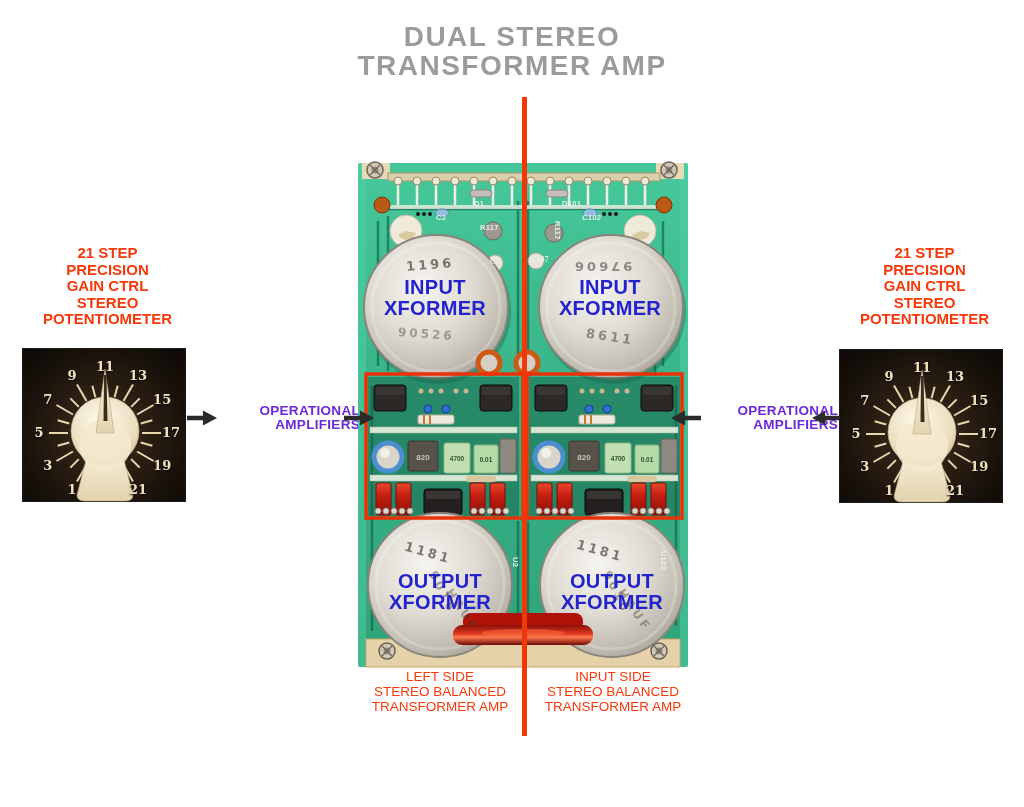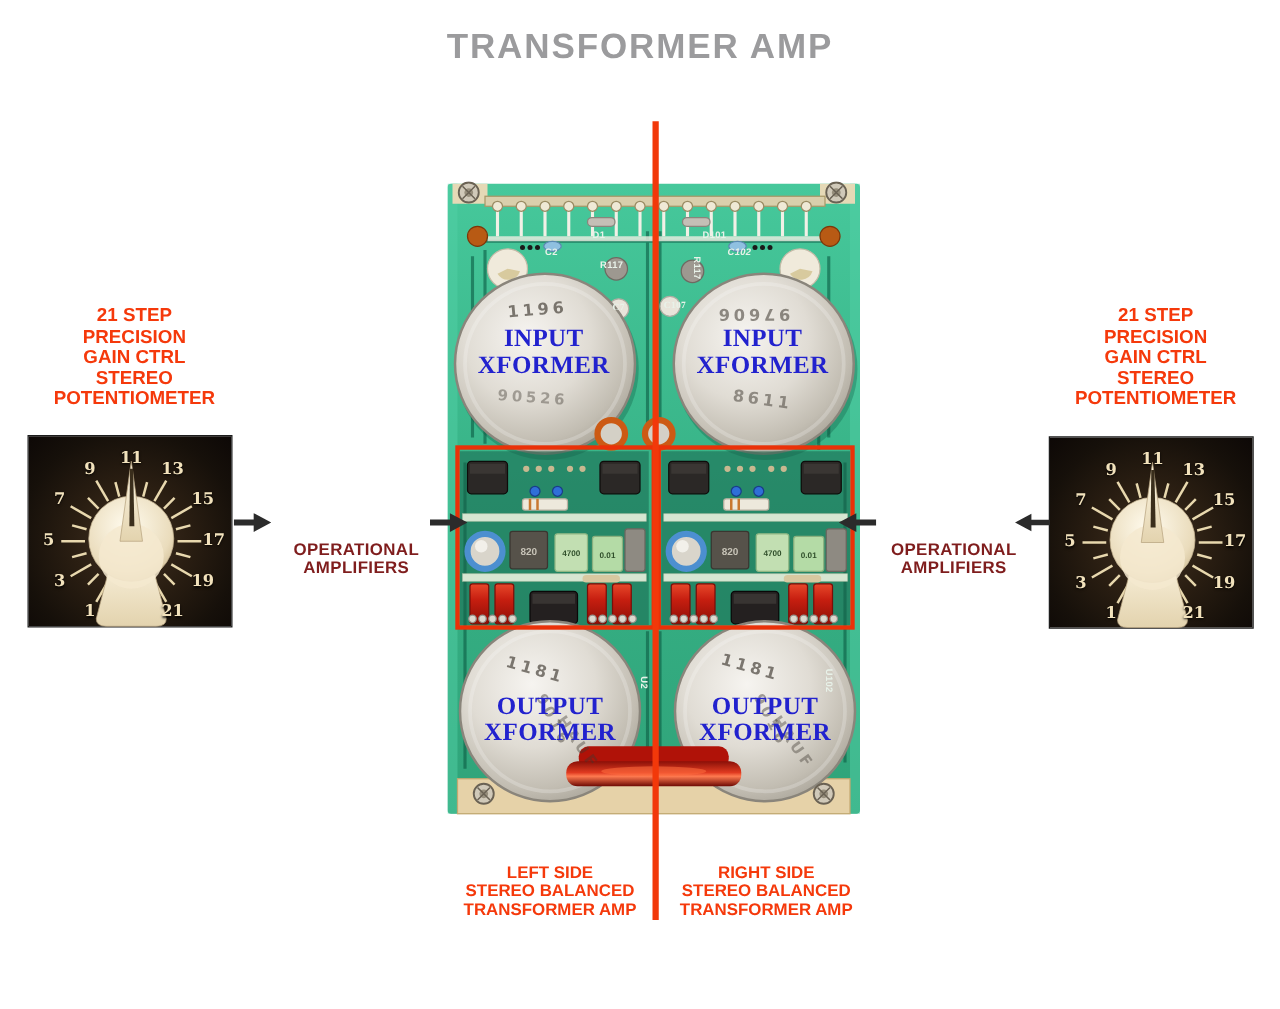--- a/index.html
+++ b/index.html
@@ -5,54 +5,55 @@
   html,body{margin:0;padding:0;background:#fff;}
   #stage{position:relative;width:1024px;height:807px;background:#ffffff;overflow:hidden;
          font-family:"Liberation Sans",sans-serif;}
   .abs{position:absolute;}
   
   .title{left:0;top:22px;width:1024px;text-align:center;color:#9B9B9D;font-weight:bold;
          font-size:28px;line-height:29px;letter-spacing:1.5px;}
   
   .red-label{color:#F5390B;font-weight:bold;font-size:15px;line-height:16.5px;text-align:center;}
   .red-label span{display:block;}
-  .bottom-label{color:#F5390B;font-weight:bold;font-size:13.5px;line-height:15px;text-align:center;margin-top:21px;}
+  .bottom-label{color:#F5390B;font-weight:normal;font-size:13.5px;line-height:15px;text-align:center;}
   .bottom-label span{display:block;}
   
-  .opamp-label{color:#7f1d1d;font-weight:bold;font-size:13.5px;line-height:14px;text-align:center;letter-spacing:.3px;margin-top:29px;}
+  .opamp-label{color:#6d28d9;font-weight:bold;font-size:13.5px;line-height:14px;text-align:right;letter-spacing:.3px;}
   .opamp-label span{display:block;}
   
   .center-line{left:522px;top:97px;width:5px;height:639px;background:#F2380A;z-index:50;}
   
   .arrow{width:30px;height:16px;z-index:5;}
   .arrow svg{display:block;}
   .arrow.flip svg{transform:scaleX(-1);}
   
   .knob{width:164px;height:154px;z-index:2;
         background:radial-gradient(circle at 50% 55%, #413122 0%, #2A1E12 40%, #16100A 75%, #0D0806 100%);
         border:1px solid #1c1c1c;box-sizing:border-box;}
   .knob svg{position:absolute;left:0;top:0;}
   .dial-num{position:absolute;width:24px;text-align:center;font-family:"DejaVu Serif",serif;
             font-weight:bold;font-size:13px;color:#F2E2BC;text-shadow:0 1px 2px rgba(0,0,0,.9);}
   
-  #pcb{left:358px;top:145px;width:330px;height:512px;}
+  #pcb{left:358px;top:161px;width:330px;height:512px;}
   .xfmr-label{position:absolute;width:150px;text-align:center;color:#2222CE;font-weight:bold;
               font-size:20px;line-height:21px;letter-spacing:.3px;z-index:20;}
-  .xfmr-label span{display:block;font-family:Liberation Serif, serif;}
+  .xfmr-label span{display:block;}
   .silk{position:absolute;color:#E8F2E9;font-weight:bold;font-size:7.5px;letter-spacing:.3px;z-index:12;}
   .silk.vert{transform:rotate(90deg);transform-origin:left top;}
   .stamp{position:absolute;color:#3E3830;font-weight:bold;font-size:13px;letter-spacing:3px;
          opacity:.65;z-index:15;font-family:"DejaVu Sans",sans-serif;}
 </style>
 </head>
 <body>
 
 <div id="stage">
 
   <div class="abs title">
+    <div>DUAL STEREO</div>
     <div>TRANSFORMER AMP</div>
   </div>
 
   <div class="abs red-label" style="left:15px;top:245px;width:185px;">
     <span>21 STEP</span>
     <span>PRECISION</span>
     <span>GAIN CTRL</span>
     <span>STEREO</span>
     <span>POTENTIOMETER</span>
   </div>
@@ -412,19 +413,19 @@
       <span>XFORMER</span>
     </div>
   </div>
 
   <div class="abs bottom-label" style="left:353px;top:669px;width:174px;">
     <span>LEFT SIDE</span>
     <span>STEREO BALANCED</span>
     <span>TRANSFORMER AMP</span>
   </div>
   <div class="abs bottom-label" style="left:526px;top:669px;width:174px;">
-    <span>RIGHT SIDE</span>
+    <span>INPUT SIDE</span>
     <span>STEREO BALANCED</span>
     <span>TRANSFORMER AMP</span>
   </div>
 
   <div class="abs center-line"></div>
 </div>
 
 </body></html>

